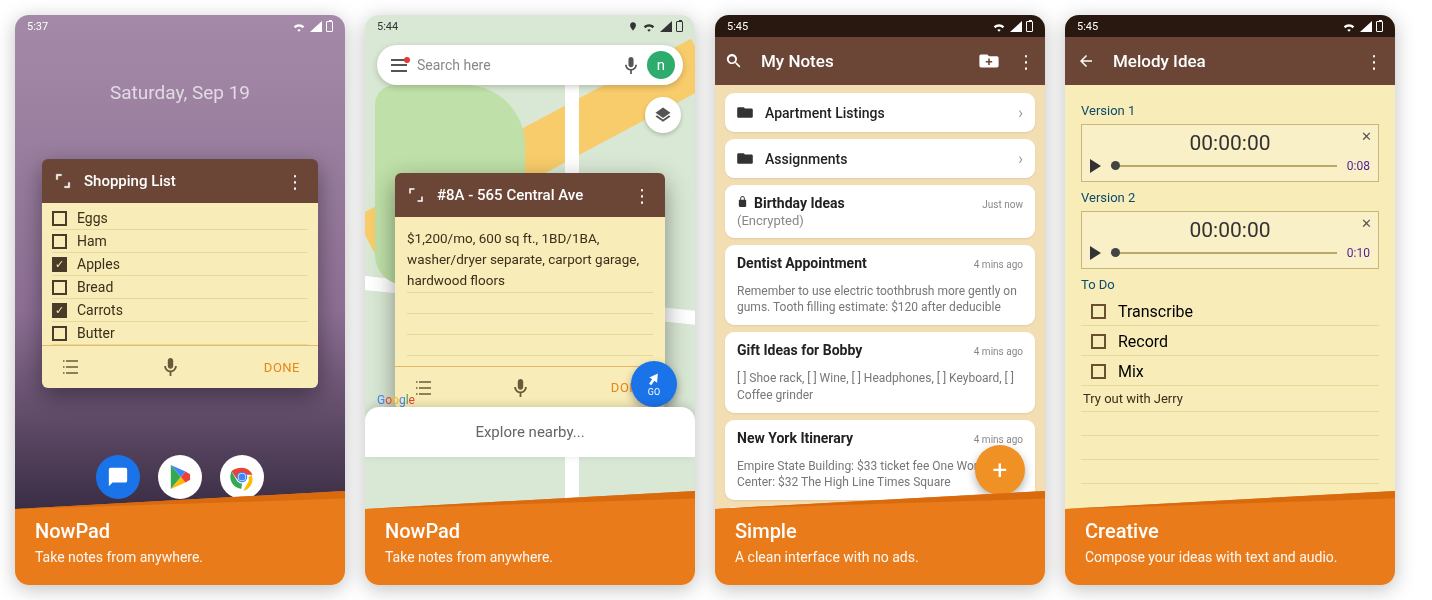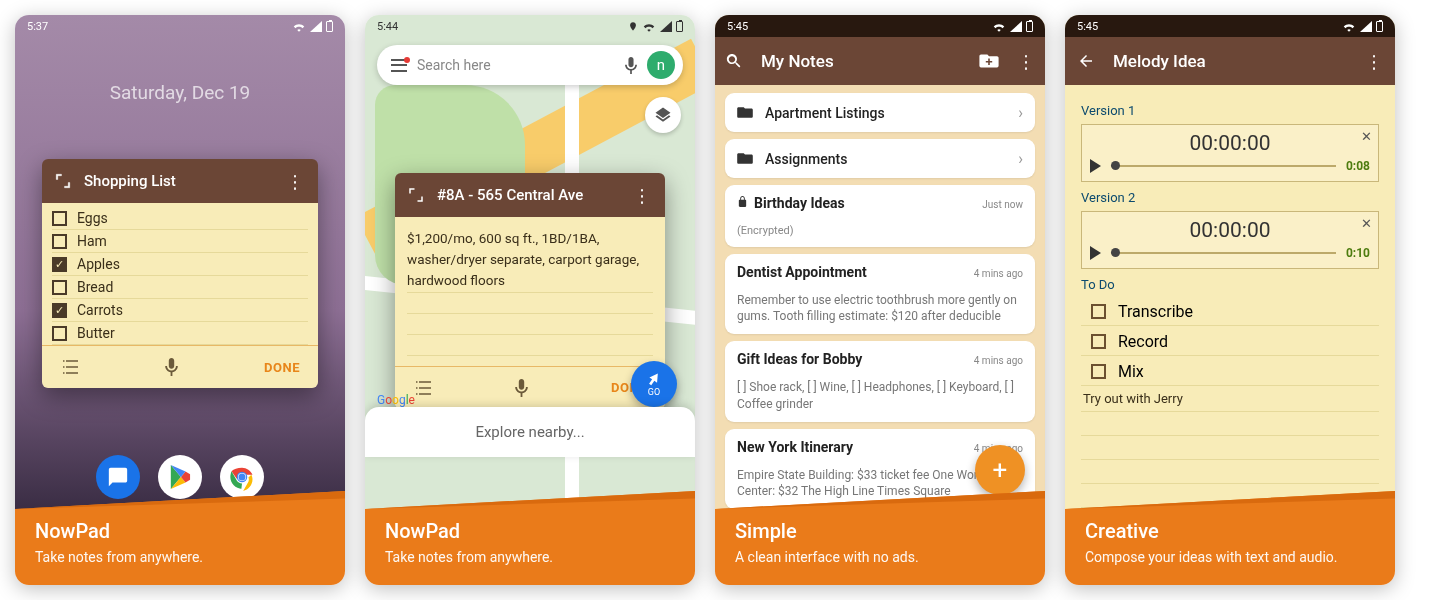--- a/index.html
+++ b/index.html
@@ -87,21 +87,21 @@
   .note-header .expand-ic{width:18px;height:18px;margin:0 12px 0 4px;}
   .note-title{flex:1;font-size:15px;font-weight:500;}
   .note-menu{font-size:18px;padding:0 6px;}
   .note-body{background:#f8ecb8;padding:4px 10px 0 10px;}
   .chk-row{display:flex;align-items:center;gap:10px;border-bottom:1px solid #e6d99a;padding:3px 0;}
   .chk-box{width:15px;height:15px;border:2px solid #4a3a28;display:inline-flex;align-items:center;justify-content:center;font-size:11px;color:#4a3a28;}
   .chk-box.checked{background:#4a3a28;color:#f8ecb8;}
   .chk-row span{font-size:14px;color:#3a2f1a;}
   .note-footer{background:#f8ecb8;display:flex;align-items:center;justify-content:space-between;padding:12px 18px;border-top:1px solid #e8b866;}
   .note-footer .ic{color:#6b5a3a;font-size:17px;}
-  .done-btn{color:#e8861a;font-size:13px;font-weight:700;letter-spacing:0.5px;}
+  .done-btn{color:#e8861a;font-size:13px;font-weight:400;letter-spacing:0.5px;}
 
   .note-text-body { background:#f8ecb8;padding:10px 12px;min-height:130px;}
   .ruled-line{border-bottom:1px solid #e6d99a;font-size:13.5px;color:#3a2f1a;line-height:1.55;padding:1px 0;}
   .ruled-empty{border-bottom:1px solid #e6d99a;height:21px;}
 
   
   .bg-map{background:#d9e8d4;height:100%;position:relative;}
   .map-road{position:absolute;background:#f8cc6a;}
   .search-pill{position:absolute;top:30px;left:12px;right:12px;height:40px;background:#fff;border-radius:22px;display:flex;align-items:center;padding:0 8px;box-shadow:0 2px 6px rgba(0,0,0,0.2);gap:10px;}
   .search-pill .burg{width:16px;position:relative;height:13px;margin-left:6px;}
@@ -121,38 +121,38 @@
   .notes-appbar{background:#6b4636;color:#fff;height:48px;display:flex;align-items:center;padding:0 10px;gap:18px;}
   .notes-appbar .ttl{flex:1;font-size:17px;font-weight:500;}
   .notes-scroll{padding:8px 10px;display:flex;flex-direction:column;gap:7px;}
   .note-card{background:#fff;border-radius:9px;padding:10px 12px;position:relative;box-shadow:0 1px 2px rgba(0,0,0,0.08);}
   .note-card.folder{display:flex;align-items:center;gap:12px;}
   .note-card.folder .fname{flex:1;font-size:14px;color:#222;font-weight:500;}
   .note-card .nhead{display:flex;justify-content:space-between;align-items:baseline;}
   .note-card .ntitle{font-size:14px;font-weight:700;color:#222;}
   .note-card .ntime{font-size:10px;color:#888;text-align:center;}
   .note-card .nbody{font-size:12px;color:#777;margin-top:12px;line-height:1.35;}
-  .note-card .enc{font-size:11px;color:#888;margin-top:13px;}
+  .note-card .enc{font-size:13px;color:#888;margin-top:2px;}
   .lock-ic{display:inline-block;margin-right:6px;}
   .fab{position:absolute;right:20px;bottom:14px;width:50px;height:50px;border-radius:50%;background:#ef9124;color:#fff;display:flex;align-items:center;justify-content:center;font-size:26px;box-shadow:0 4px 10px rgba(0,0,0,0.3);}
 
   
   .bg-detail{background:#f8ecb8;height:100%;}
   .detail-appbar{background:#6b4636;color:#fff;height:48px;display:flex;align-items:center;padding:0 12px;gap:18px;}
   .detail-appbar .ttl{flex:1;font-size:17px;font-weight:500;}
   .detail-body{padding:10px 16px;}
   .section-lbl{font-size:13px;color:#0c4a6e;margin:8px 0 6px 0;}
   .audio-box{border:1px solid #c9b77a;background:#faf0c8;padding:6px 8px 8px 8px;position:relative;}
   .audio-close{position:absolute;top:4px;right:6px;font-size:13px;color:#555;}
   .audio-time{text-align:center;font-size:21px;color:#333;font-variant-numeric:tabular-nums;margin-bottom:4px;}
   .audio-row{display:flex;align-items:center;gap:10px;}
   .play-btn{width:0;height:0;border-left:11px solid #333;border-top:7px solid transparent;border-bottom:7px solid transparent;}
   .slider-track{flex:1;height:2px;background:#bca96a;position:relative;}
   .slider-thumb{position:absolute;left:0;top:-4px;width:9px;height:9px;border-radius:50%;background:#444;}
-  .audio-dur{font-size:12px;color:#4d7c0f;font-weight:bold;}
+  .audio-dur{font-size:12px;color:#4c1d95;}
   .detail-chk-row{display:flex;align-items:center;gap:12px;border-bottom:1px solid #e6d99a;padding:4px 0 4px 10px;margin-top:2px;}
   .detail-chk-row .chk-box{border-color:#6b5030;}
   .detail-ruled{border-bottom:1px solid #e6d99a;font-size:13px;color:#3a2f1a;padding:5px 2px;}
   .detail-ruled.empty{height:24px;}
 
   
   .status-dark{background:#28180f;}
   svg{display:block;}
 </style>
 </head>
@@ -166,21 +166,21 @@
         <div class="status-right">
           <svg width="14" height="11" viewBox="0 0 24 18">
               <path fill="#fff" d="M12 18l-3-3c1.7-1.7 4.3-1.7 6 0l-3 3zm-6-6l-3-3c5-5 13-5 18 0l-3 3c-3.3-3.3-8.7-3.3-12 0z"></path>
             </svg>
           <svg width="12" height="11">
               <path fill="#fff" d="M0 11 L12 11 L12 0 Z"></path>
             </svg>
           <div class="batt"></div>
         </div>
       </div>
-      <div class="home-date">Saturday, Dec 19</div>
+      <div class="home-date">Saturday, Sep 19</div>
 
       <div class="note-popup">
         <div class="note-header">
           <svg class="expand-ic" viewBox="0 0 24 24">
               <path fill="#fff" d="M3 3h7v2H5v5H3V3zm18 18h-7v-2h5v-5h2v7z" stroke="#fff" stroke-width="0.5"></path>
             </svg>
           <div class="note-title">Shopping List</div>
           <div class="note-menu">⋮</div>
         </div>
         <div class="note-body" id="p1-list">

